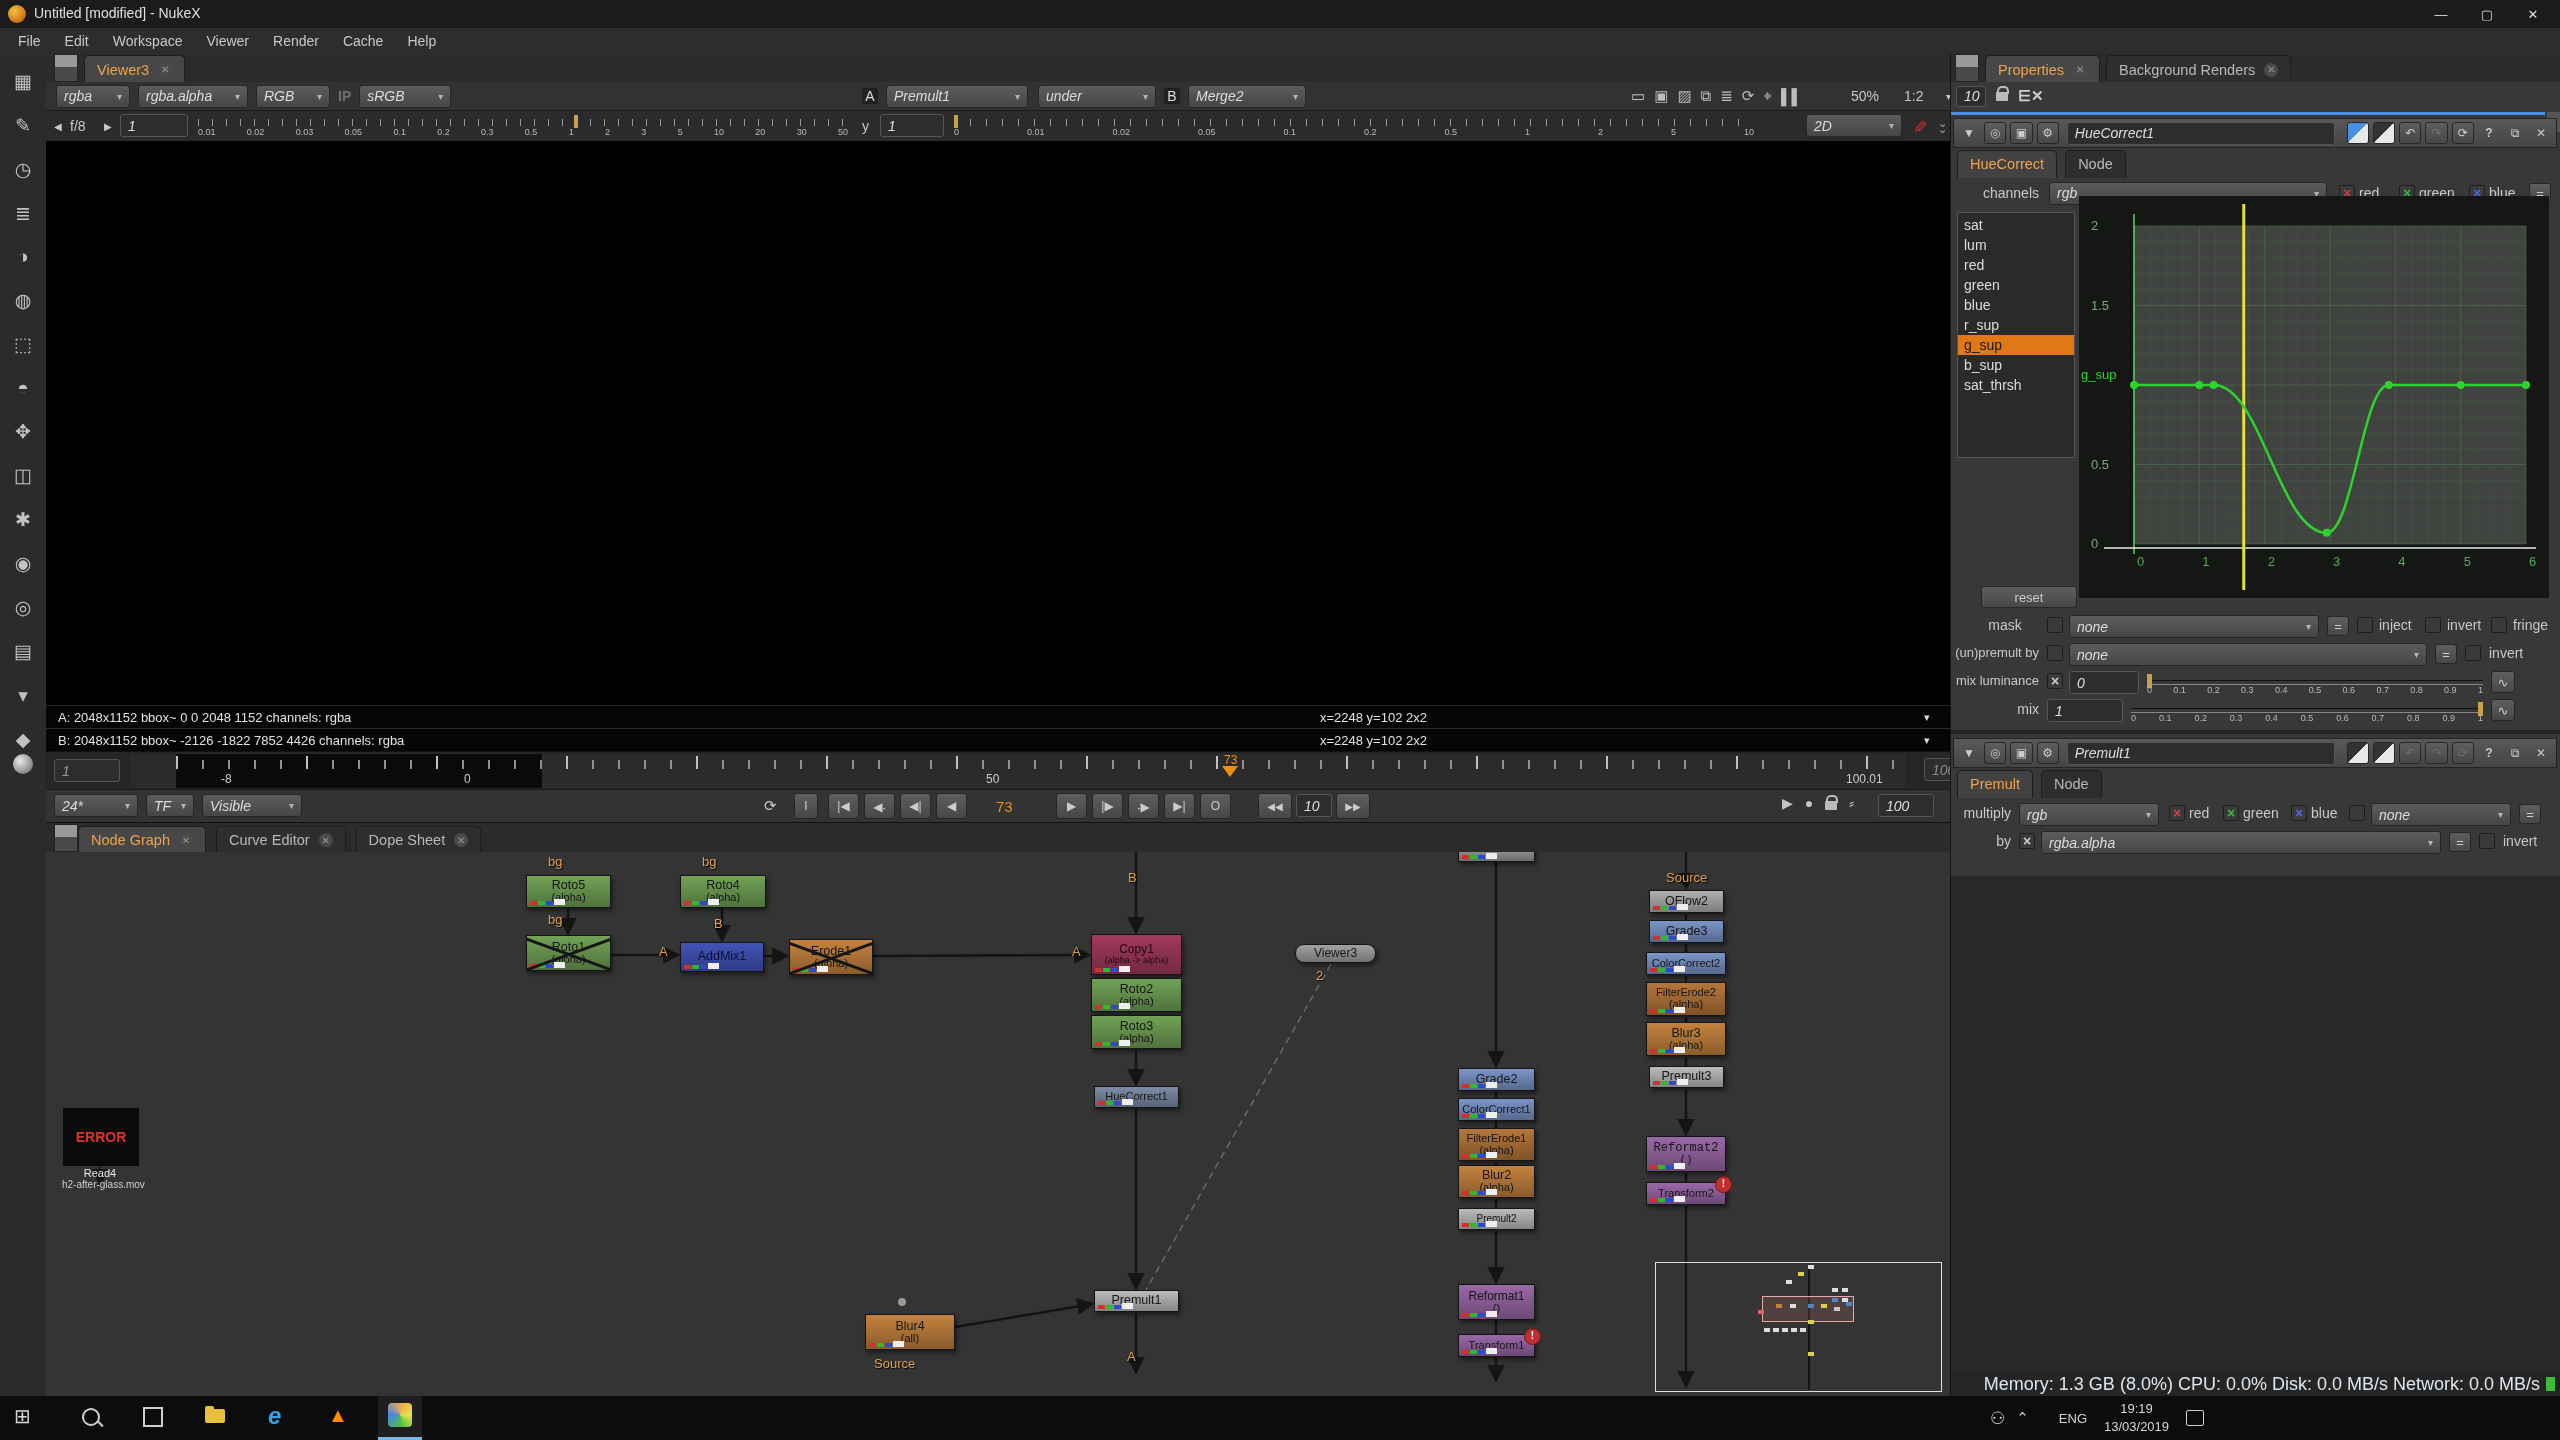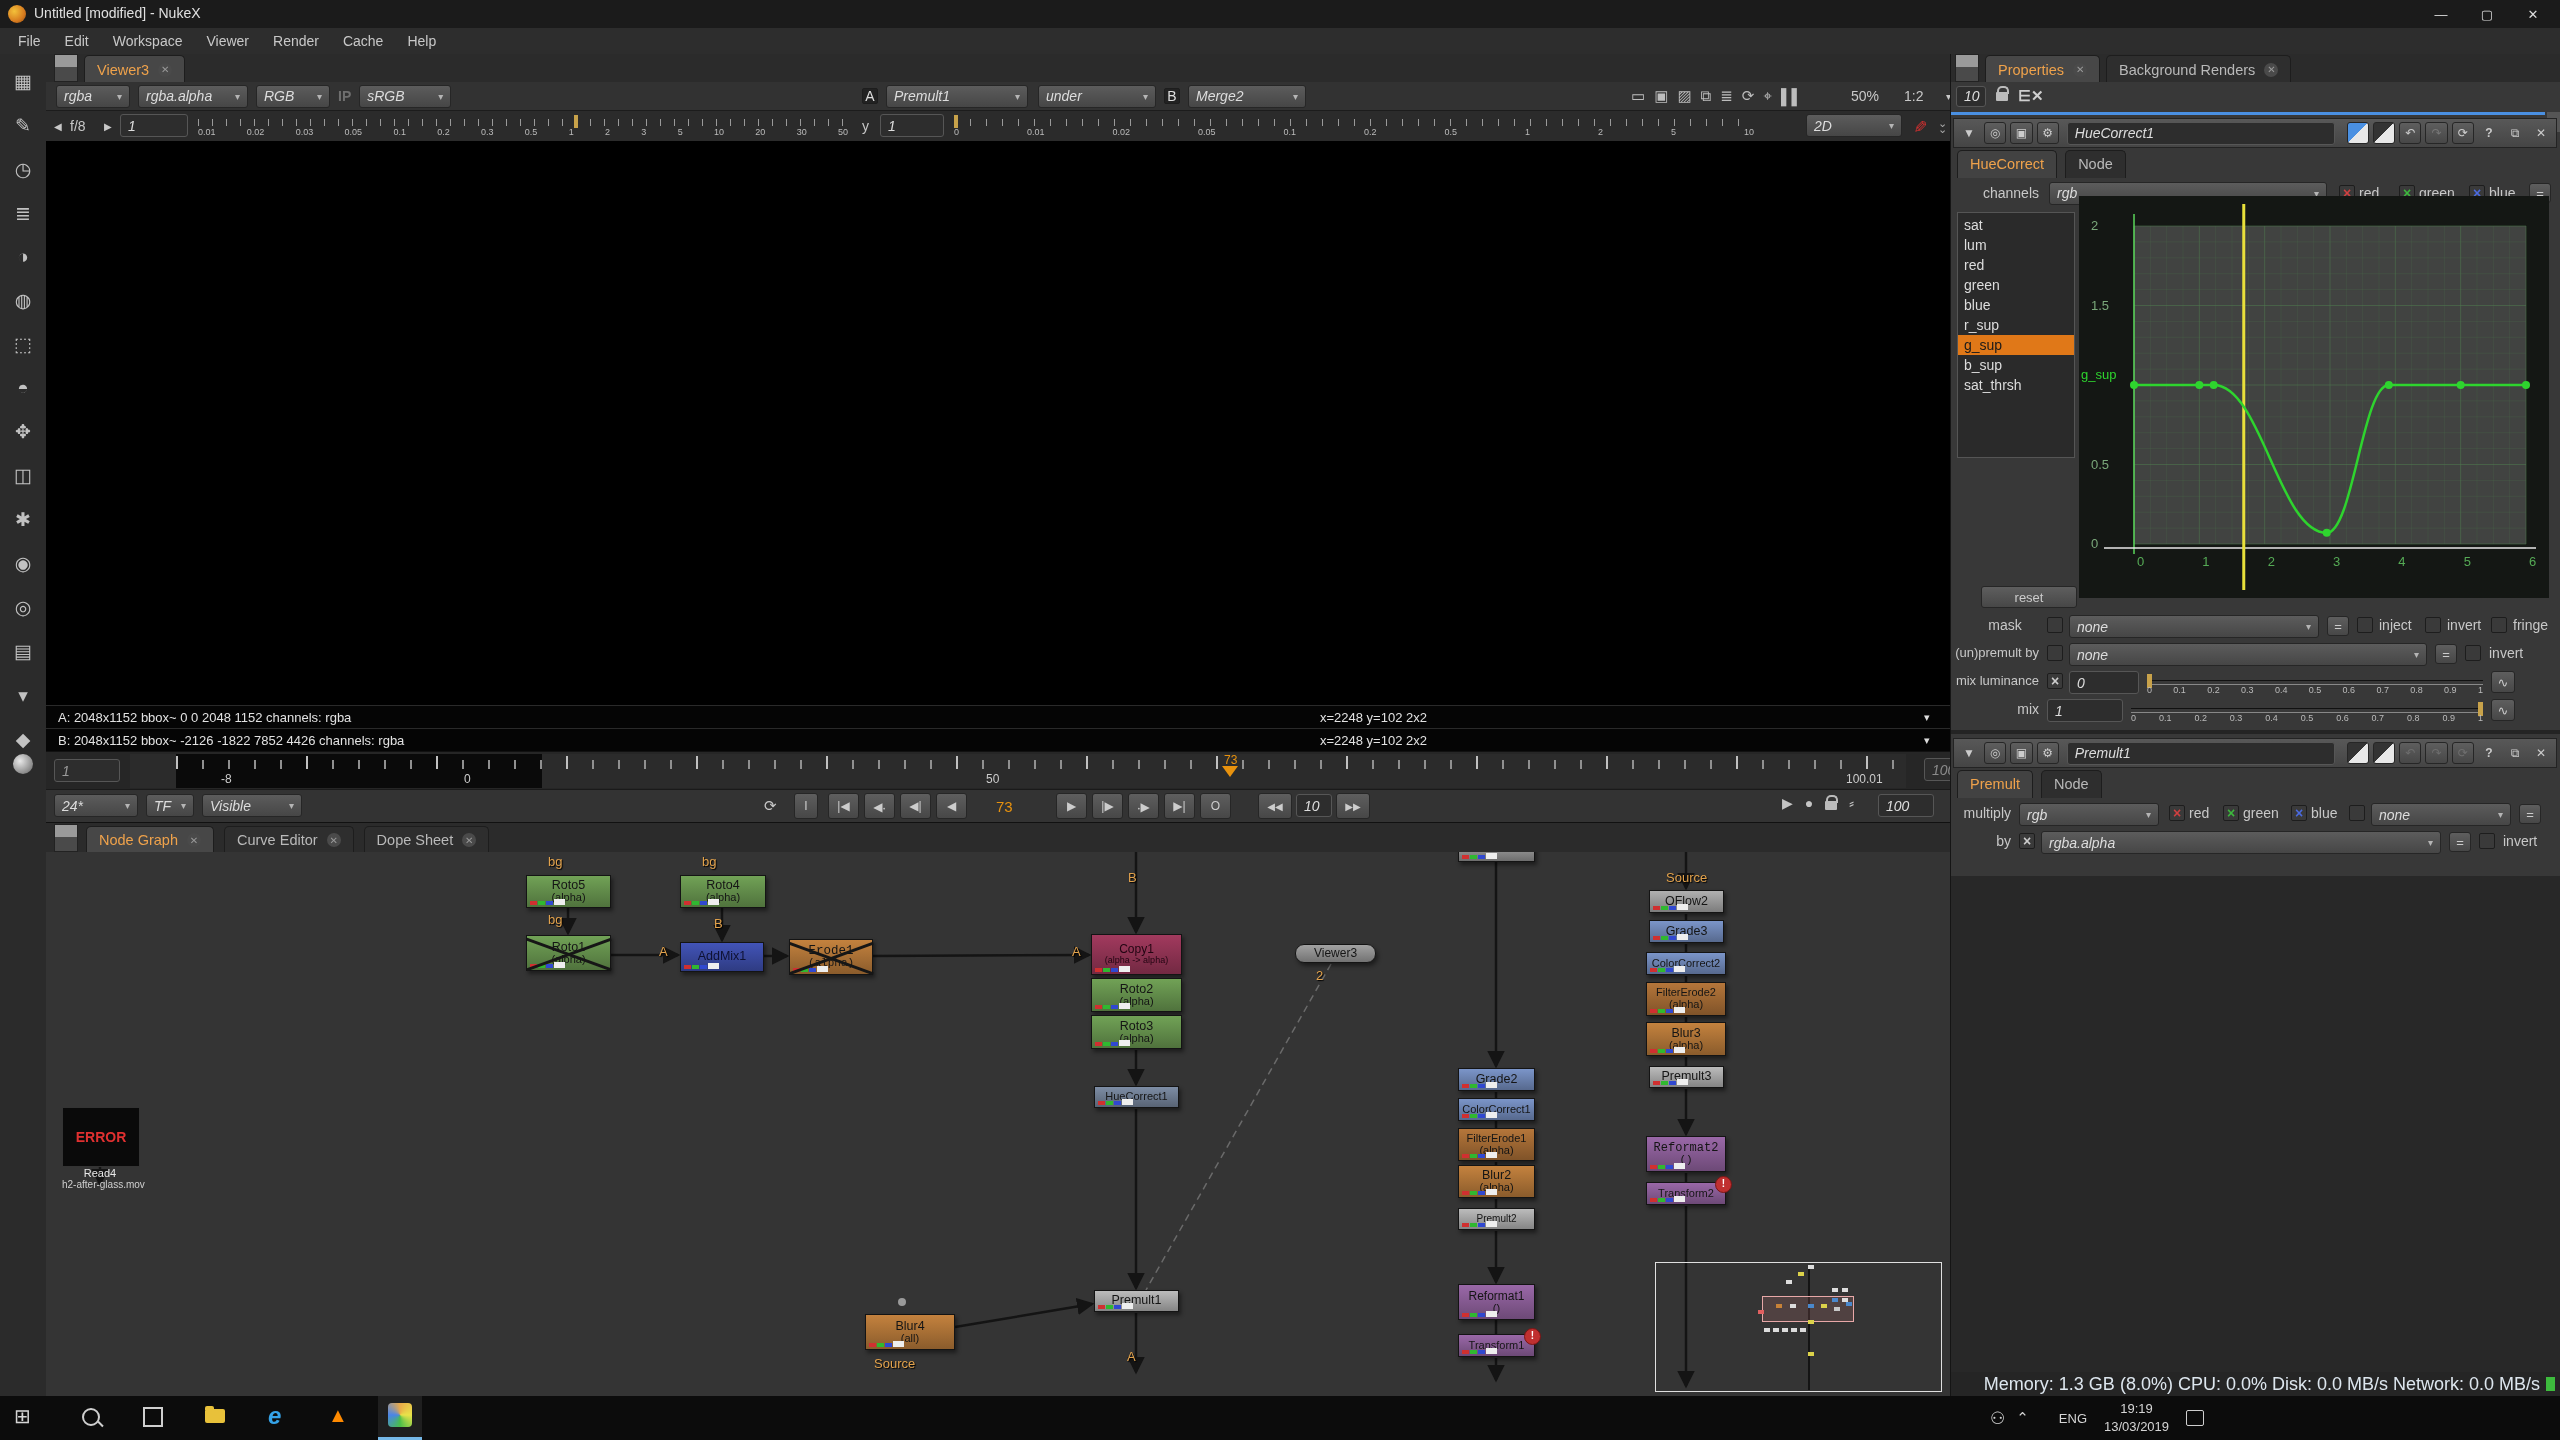--- a/index.html
+++ b/index.html
@@ -276,21 +276,21 @@
         <i>100</i>
       </span>
   </div>
 
   <span class="abs inp" style="left:1878px;top:704px;width:56px;color:#8a8a8a">
       <i>100</i>
     </span>
 
 </div>
 
-<div class="abs row" style="left:46px;top:822px;width:1904px;height:30px;background:#2b2b2b;gap:8px;padding-left:8px;border-top:1px solid #111">
+<div class="abs row" style="left:46px;top:822px;width:1904px;height:30px;background:#2b2b2b;padding-left:8px;border-top:1px solid #111">
   <span class="psq"></span>
   <span id="bottom-tabs" style="display:flex;gap:10px;margin-top:3px">
       <span class="ptab sel">
         <span>Node Graph</span>
         <span class="x">✕</span>
       </span>
       <span class="ptab">
         <span>Curve Editor</span>
         <span class="x">✕</span>
       </span>
@@ -370,21 +370,21 @@
     </div>
     <div class="node" style="left: 634px; top: 90px; width: 84px; height: 30px; background: linear-gradient(rgb(66, 84, 184), rgb(0, 0, 0) 340%) rgb(66, 84, 184); color: rgb(14, 17, 51); font-size: 12.5px;">
       <span>AddMix1</span>
       <span class="strip">
         <i style="background: rgb(208, 48, 48);"></i>
         <i style="background: rgb(48, 184, 48);"></i>
         <i style="background: rgb(48, 72, 208);"></i>
         <i class="w"></i>
       </span>
     </div>
-    <div class="node" style="left: 743px; top: 87px; width: 84px; height: 36px; background: linear-gradient(rgb(196, 130, 62), rgb(0, 0, 0) 340%) rgb(196, 130, 62); color: rgb(21, 21, 21); font-size: 12.5px; font-family: Liberation Mono, monospace;">
+    <div class="node" style="left: 743px; top: 87px; width: 84px; height: 36px; background: linear-gradient(rgb(196, 130, 62), rgb(0, 0, 0) 340%) rgb(196, 130, 62); color: rgb(21, 21, 21); font-size: 12.5px;">
       <span>Erode1</span>
       <span class="sub">(alpha)</span>
       <span class="strip">
         <i style="background: rgb(208, 48, 48);"></i>
         <i style="background: rgb(48, 184, 48);"></i>
         <i style="background: rgb(48, 72, 208);"></i>
         <i class="w"></i>
       </span>
       <i class="crossline" style="transform: rotate(20deg);"></i>
       <i class="crossline" style="transform: rotate(-20deg);"></i>

